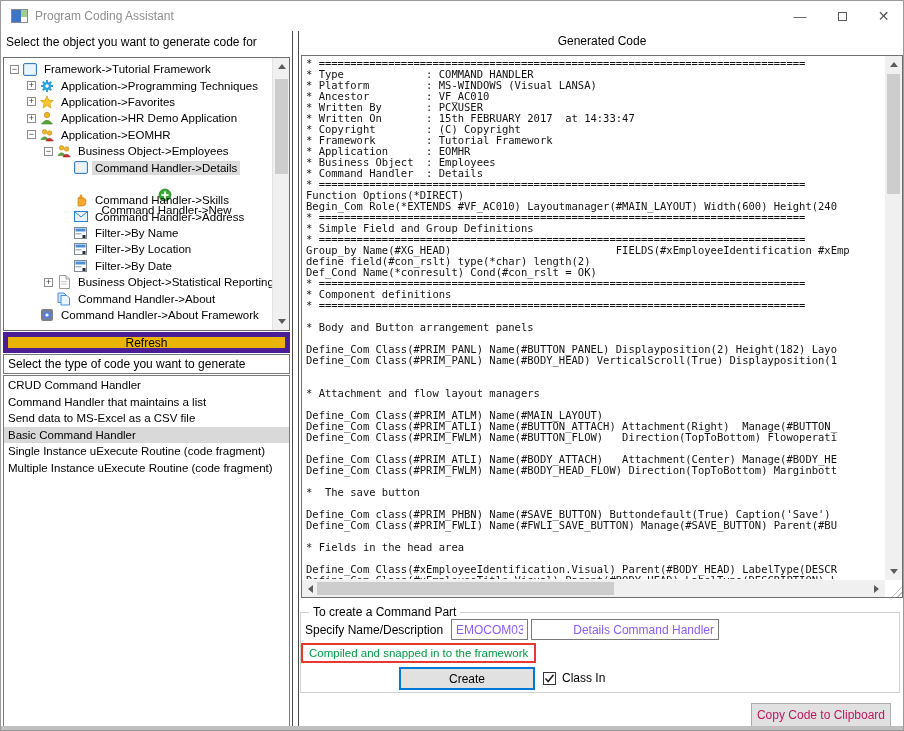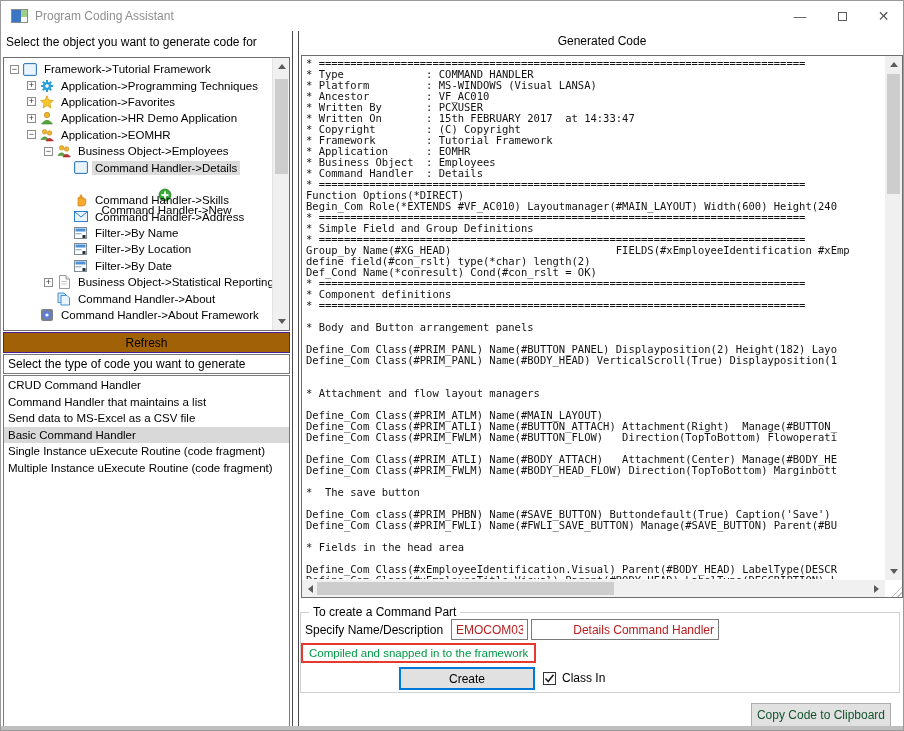--- a/index.html
+++ b/index.html
@@ -36,21 +36,21 @@
   .tlabel.sel { background:#dcdcdc; }
   .sbar-v { position:absolute; right:0; top:0; bottom:0; width:17px; background:#f0f0f0; border-left:1px solid #e3e3e3; }
   .sbar-v .a-up, .sbar-v .a-dn { position:absolute; left:0; width:17px; height:17px; display:flex; align-items:center; justify-content:center; }
   .sbar-v .a-up { top:0; } .sbar-v .a-dn { bottom:0; }
   .thumb-v { position:absolute; left:2px; width:13px; background:#cdcdcd; }
   .tri-up { width:0; height:0; border-left:4px solid transparent; border-right:4px solid transparent; border-bottom:5px solid #5c5c5c; }
   .tri-dn { width:0; height:0; border-left:4px solid transparent; border-right:4px solid transparent; border-top:5px solid #5c5c5c; }
   .tri-lf { width:0; height:0; border-top:4px solid transparent; border-bottom:4px solid transparent; border-right:5px solid #5c5c5c; }
   .tri-rt { width:0; height:0; border-top:4px solid transparent; border-bottom:4px solid transparent; border-left:5px solid #5c5c5c; }
 
-  #btn-refresh { position:absolute; left:2px; top:331px; width:287px; height:21px; background:#a16207; border:1px solid #4c1d95; display:flex; align-items:center; justify-content:center; font-size:12px; color:#000; }
+  #btn-refresh { position:absolute; left:2px; top:331px; width:287px; height:21px; background:#eab308; border:5px solid #4c1d95; display:flex; align-items:center; justify-content:center; font-size:12px; color:#000; }
   #typelabel-box { position:absolute; left:2px; top:353px; width:287px; height:20px; background:#fff; border:1px solid #7a7a7a; display:flex; align-items:center; padding-left:4px; font-size:12px; }
   #listbox { position:absolute; left:2px; top:374px; width:287px; height:352px; background:#fff; border:1px solid #7a7a7a; padding-top:1px; overflow:hidden; }
   .lrow { height:16.5px; display:flex; align-items:center; padding-left:4px; font-size:11.5px; white-space:nowrap; }
   .lrow.sel { background:#d9d9d9; }
 
   
   #splitter { position:absolute; left:291px; top:30px; width:7px; height:697px; border-left:1px solid #4a4a4a; border-right:1px solid #4a4a4a; background:#fff; }
 
   
   #lbl-generated { position:absolute; left:300px; top:33px; width:602px; text-align:center; font-size:12px; color:#000; }
@@ -63,28 +63,28 @@
   #code-hscroll { position:absolute; left:0; right:17px; bottom:0; height:17px; background:#f0f0f0; }
   #code-hscroll .a-lf,#code-hscroll .a-rt { position:absolute; top:0; width:17px; height:17px; display:flex; align-items:center; justify-content:center; }
   #code-hscroll .a-lf{left:0;} #code-hscroll .a-rt{right:0;}
   #hthumb { position:absolute; left:15px; top:2px; width:297px; height:13px; background:#cdcdcd; }
   #grip { position:absolute; right:0; bottom:0; width:16px; height:16px; background:repeating-linear-gradient(135deg, transparent 0 3px, #bdbdbd 3px 4px); clip-path:polygon(100% 10%, 100% 100%, 10% 100%); }
 
   
   #groupbox { position:absolute; left:299px; top:611px; width:600px; height:81px; border:1px solid #d0d0d0; }
   #group-label { position:absolute; left:8px; top:-8px; background:#fff; padding:0 4px; font-size:12px; color:#000; }
   #lbl-specify { position:absolute; left:304px; top:622px; font-size:12px; color:#000; }
-  .tinput { position:absolute; height:21px; border:1px solid #7a7a7a; background:#fff; font-family:"Liberation Sans", sans-serif; font-size:12px; color:#b91c1c; padding:4px 4px; }
+  .tinput { position:absolute; height:21px; border:1px solid #7a7a7a; background:#fff; font-family:"Liberation Sans", sans-serif; font-size:12px; color:#8b5cf6; padding:4px 4px; }
   #input-name { left:450px; top:618px; width:77px; }
   #input-desc { left:530px; top:618px; width:188px;text-align:right; }
   #status-msg { position:absolute; left:300px; top:642px; border:2px solid #e8392e; color:#009a44; font-size:11.5px; padding:2px 6px; background:#fff; }
   #btn-create { position:absolute; left:398px; top:666px; width:136px; height:23px; background:#e1e1e1; border:2px solid #0078d7; display:flex; align-items:center; justify-content:center; font-size:12px; color:#000; }
   #snapin-box { position:absolute; left:542px; top:671px; width:13px; height:13px; border:1px solid #333; background:#fff; display:flex; align-items:center; justify-content:center; }
   #lbl-snapin { position:absolute; left:561px; top:670px; font-size:12px; color:#000; }
-  #btn-copy { position:absolute; left:750px; top:702px; width:140px; height:24px; background:#e1e1e1; border:1px solid #adadad; display:flex; align-items:center; justify-content:center; font-size:12px; color:#14532d; }
+  #btn-copy { position:absolute; left:750px; top:702px; width:140px; height:24px; background:#e1e1e1; border:1px solid #adadad; display:flex; align-items:center; justify-content:center; font-size:12px; color:#be185d; }
 </style>
 </head>
 <body>
 
 <div id="window">
 
   <div id="titlebar">
     <div id="app-icon">
         <div class="l"></div>
         <div class="r">

